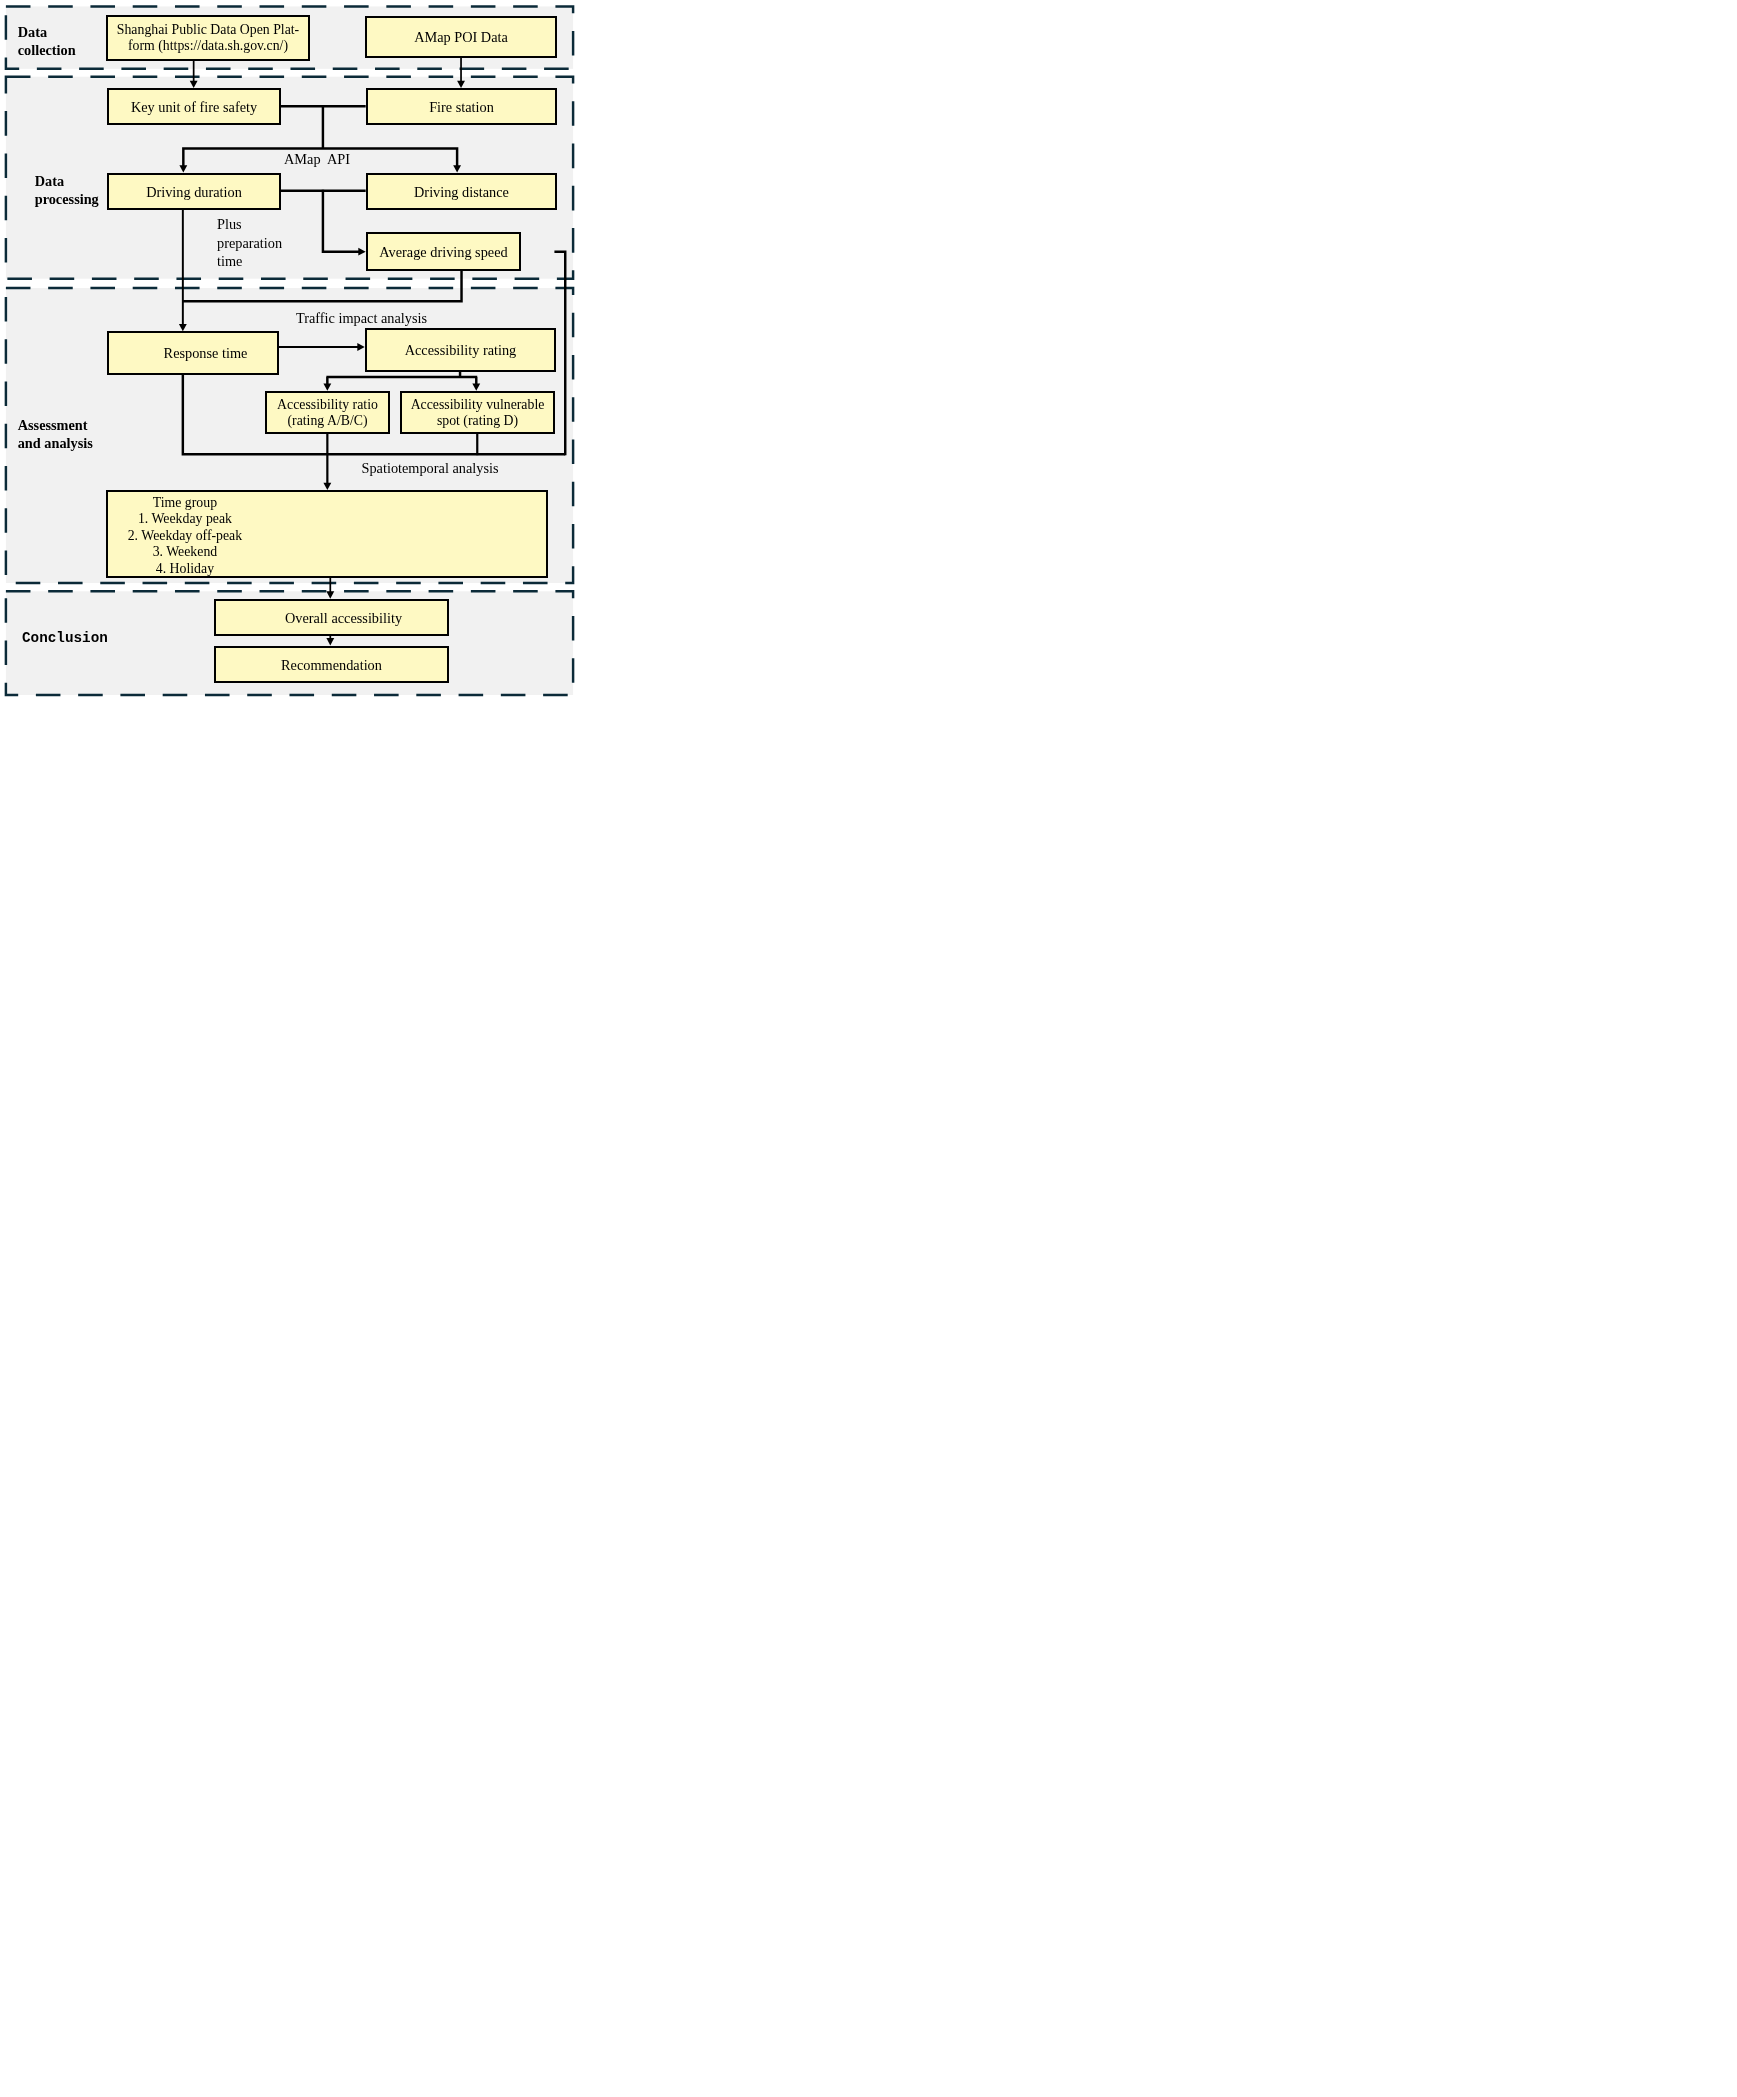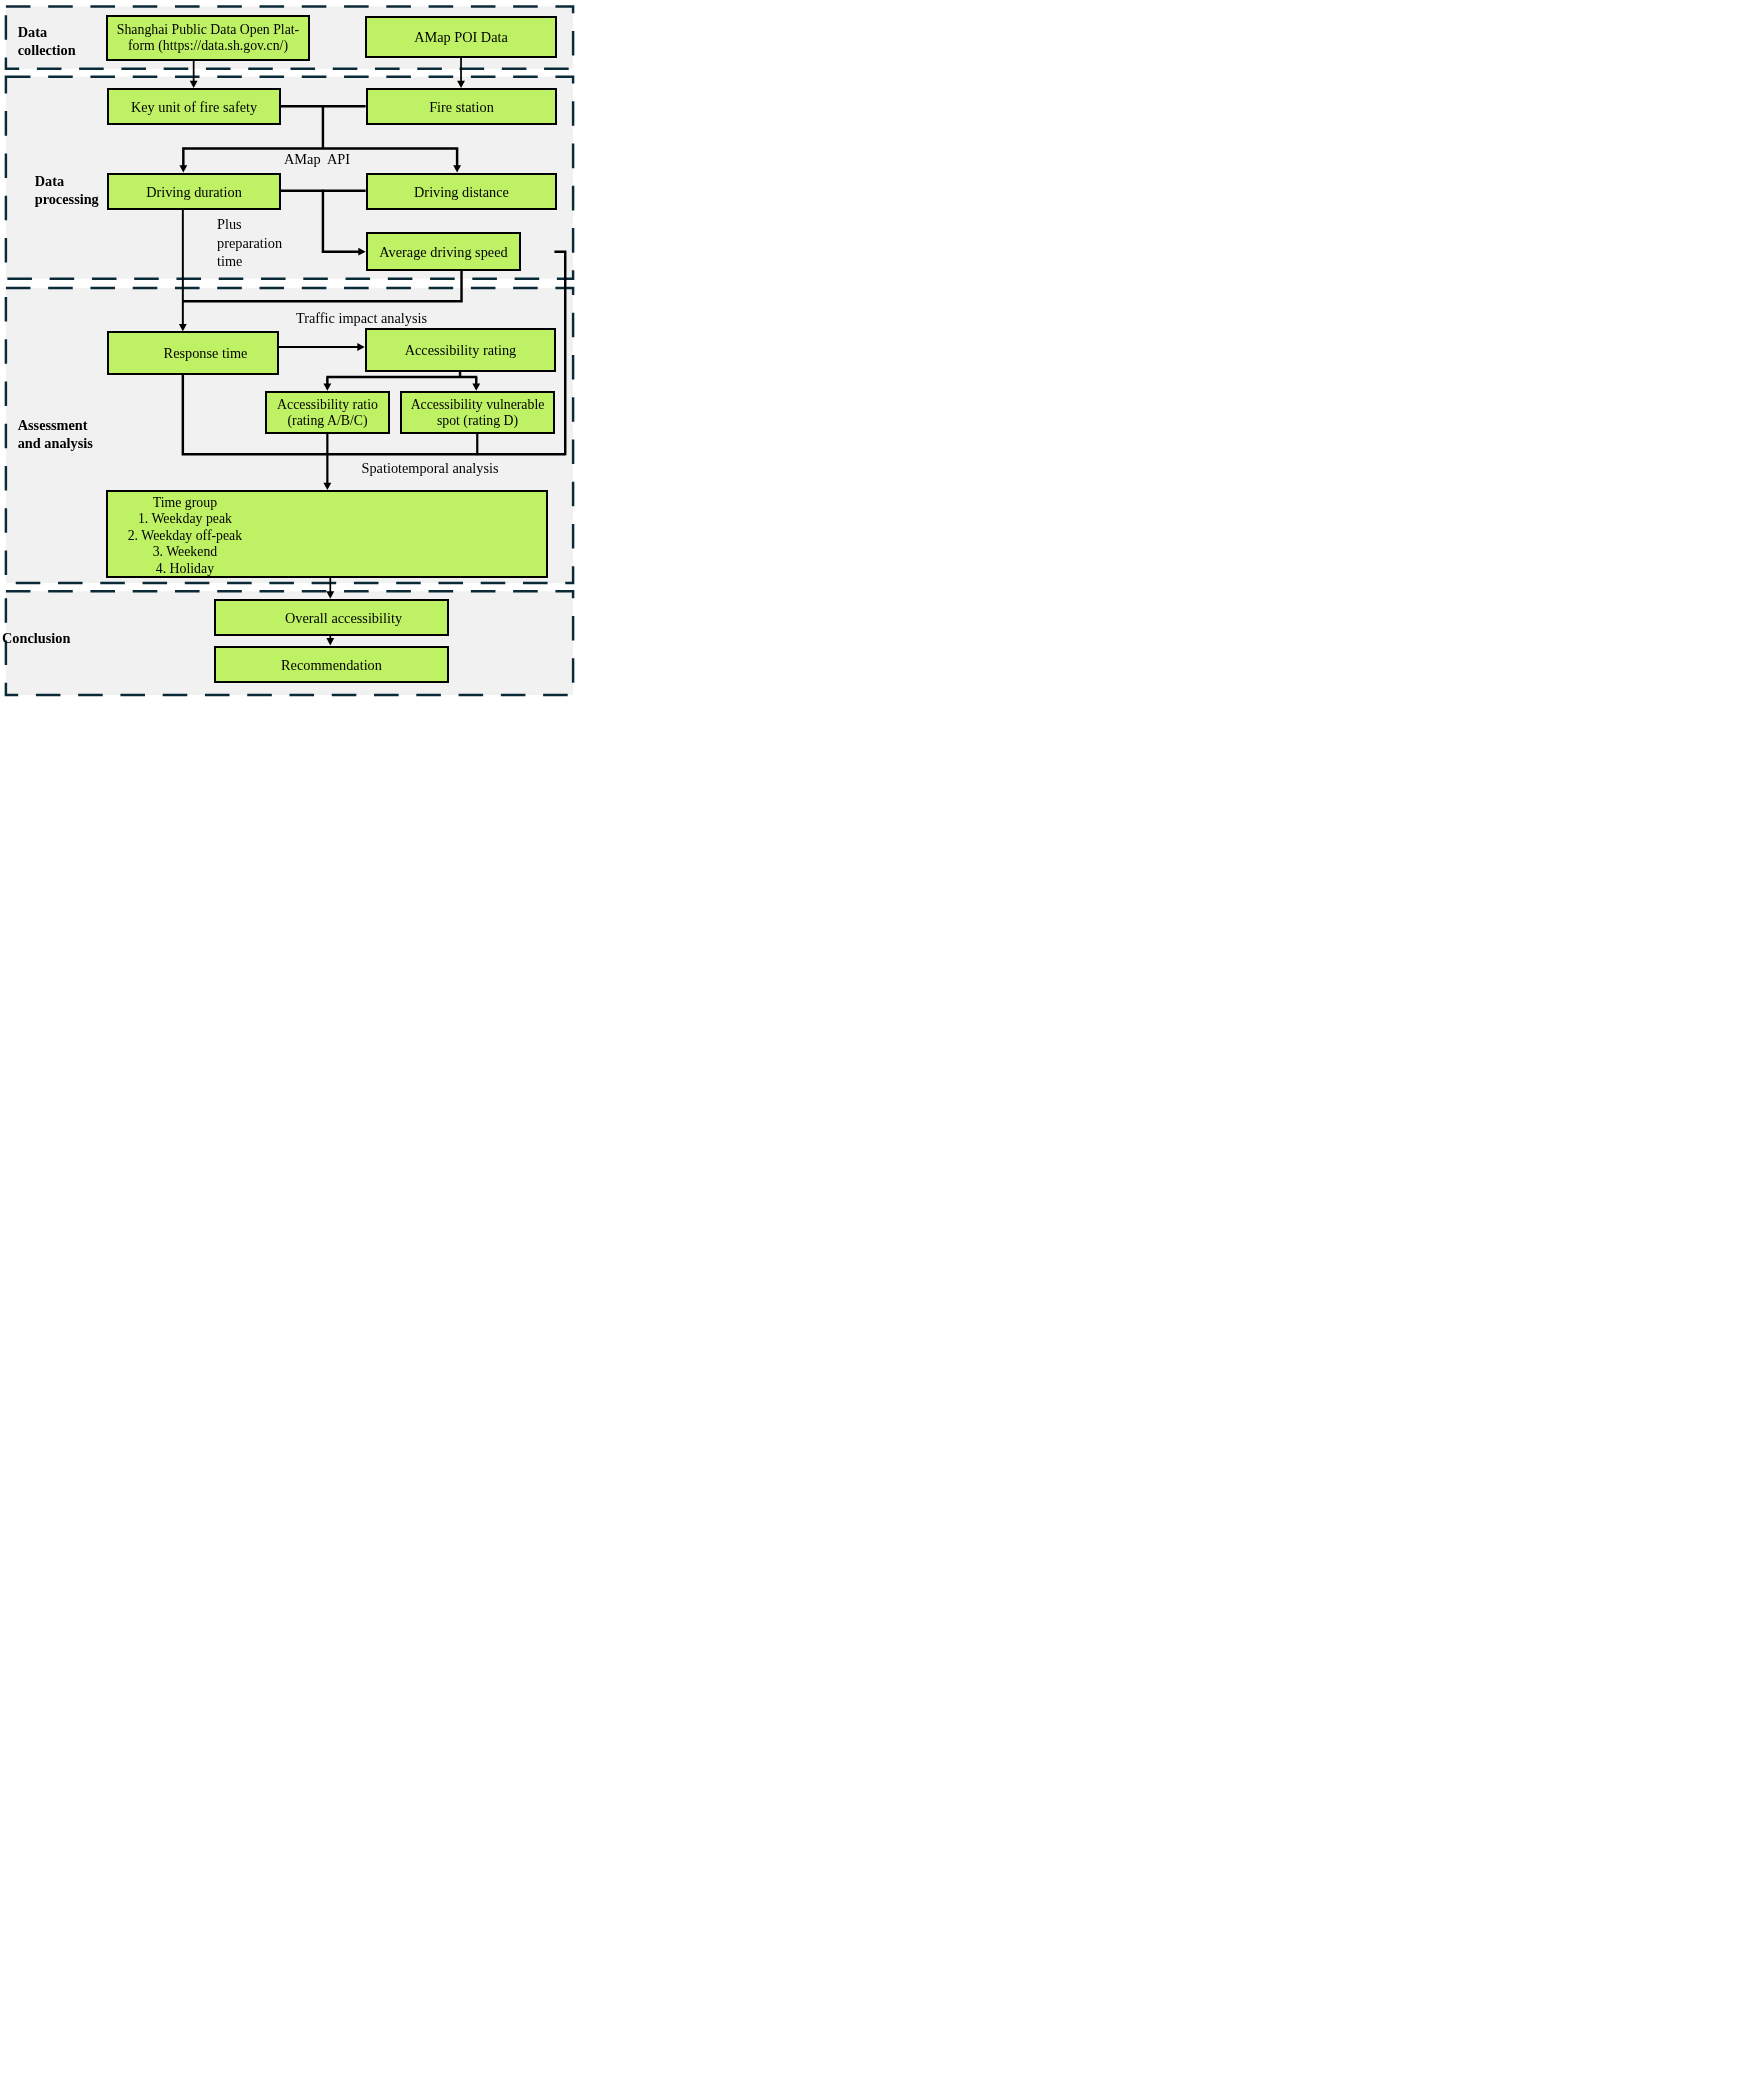--- a/index.html
+++ b/index.html
@@ -1,19 +1,19 @@
 <!DOCTYPE html>
 <html style="font-size:7.9px"><head>
 <meta charset="utf-8">
 <style>
   html,body{margin:0;padding:0;background:#ffffff;}
   .canvas{position:relative;width:579px;height:699px;background:#ffffff;
           font-family:"Liberation Serif","DejaVu Serif",serif;color:#000;}
   .underlay{position:absolute;left:0;top:0;z-index:0;}
-  .box{position:absolute;z-index:2;background:#bef264;border:2.5px solid #000;
+  .box{position:absolute;z-index:2;background:#fef9c3;border:2.5px solid #000;
        box-sizing:border-box;display:flex;flex-direction:column;align-items:center;
        justify-content:center;text-align:center;font-size:14.3px;line-height:16px;}
   .box .bl{display:block;white-space:nowrap;}
   .sec-label{position:absolute;z-index:2;font-weight:bold;font-size:14.3px;line-height:18px;}
   .flabel{position:absolute;z-index:2;font-size:14.3px;line-height:18px;white-space:pre-wrap;}
   .center{text-align:center;}
   .matrix-col{position:absolute;z-index:2;font-size:13.8px;line-height:16.4px;white-space:nowrap;}
   .fs28{font-size:13.8px;}
 </style>
 </head>
@@ -57,21 +57,21 @@
     <polygon points="658,780 674,780 666,795" fill="#000"></polygon>
     <polygon points="961,780 977,780 969,795" fill="#000"></polygon>
     <polygon points="658,982 674,982 666,997" fill="#000"></polygon>
     <polygon points="664,1203 680,1203 672,1218" fill="#000"></polygon>
     <polygon points="664,1298 680,1298 672,1313" fill="#000"></polygon>
   </svg>
 
   <div class="sec-label" style="left:17.7px;top:22.6px;width:79px;">Data collection</div>
   <div class="sec-label" style="left:17.7px;top:172px;width:84px;margin-left:17px;">Data processing</div>
   <div class="sec-label" style="left:17.7px;top:416px;width:93px;">Assessment and analysis</div>
-  <div class="sec-label" style="left:2px;top:629px;width:113px;">Conclusion</div>
+  <div class="sec-label" style="left:22px;top:629px;width:113px;font-family:Liberation Mono, monospace;">Conclusion</div>
 
   <div class="box fs28" style="left:106px;top:15.2px;width:204px;height:46px;">
     <span class="bl">Shanghai Public Data Open Plat-</span>
     <span class="bl">form (https://data.sh.gov.cn/)</span>
   </div>
 
   <div class="box" style="left:365px;top:16px;width:192px;height:42px;">
     <span class="bl">AMap POI Data</span>
   </div>
 

